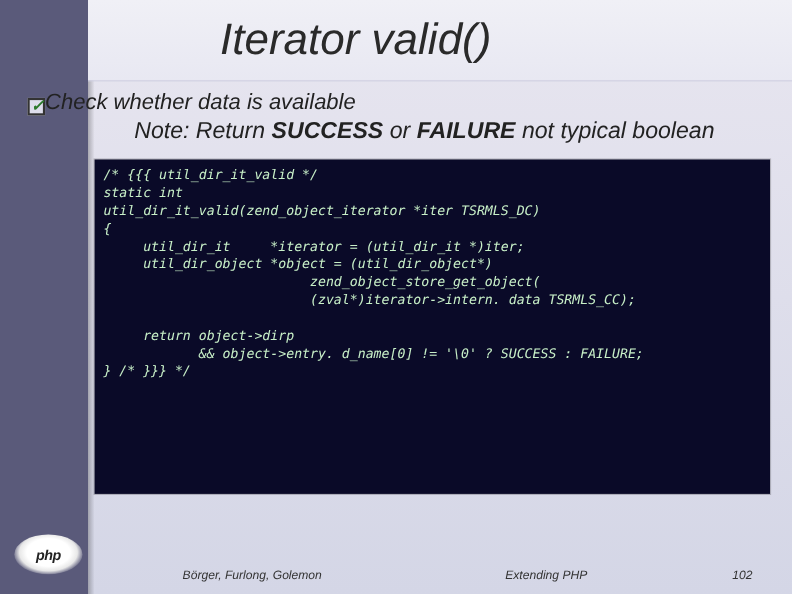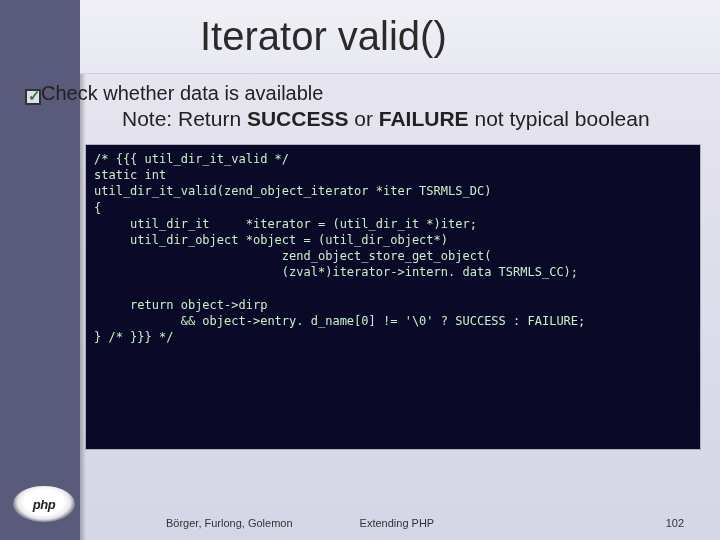--- a/index.html
+++ b/index.html
@@ -49,20 +49,21 @@
     font-weight: bold;
     font-style: italic;
     font-size: 13px;
     color: #222;
     letter-spacing: -0.5px;
   }
   .main {
     flex: 1;
     position: relative;
     padding: 0;
+    font-style: italic;
   }
   .title-bar {
     height: 74px;
     background: linear-gradient(to bottom, #f0f0f6 0%, #e8e8f2 100%);
     border-bottom: 1px solid #cfcfe2;
     display: flex;
     align-items: center;
     padding-left: 120px;
   }
   .title {
@@ -131,21 +132,21 @@
     right: 28px;
     height: 18px;
     display: flex;
     align-items: center;
     font-size: 11px;
     color: #333;
     font-family: Verdana, Arial, sans-serif;
     gap: 32px;
   }
   .footer .f-left { flex: 0 0 auto; }
-  .footer .f-center { flex: 1; padding-left: 35px; }
+  .footer .f-center { flex: 1; text-align: center; padding-left: 35px; }
   .footer .f-right { flex: 0 0 auto; padding-right: 8px; }
 </style>
 </head>
 <body>
 
 <div class="slide">
 
   <div class="sidebar">
     <div class="sidebar-separator"></div>
     <div class="logo-area">

